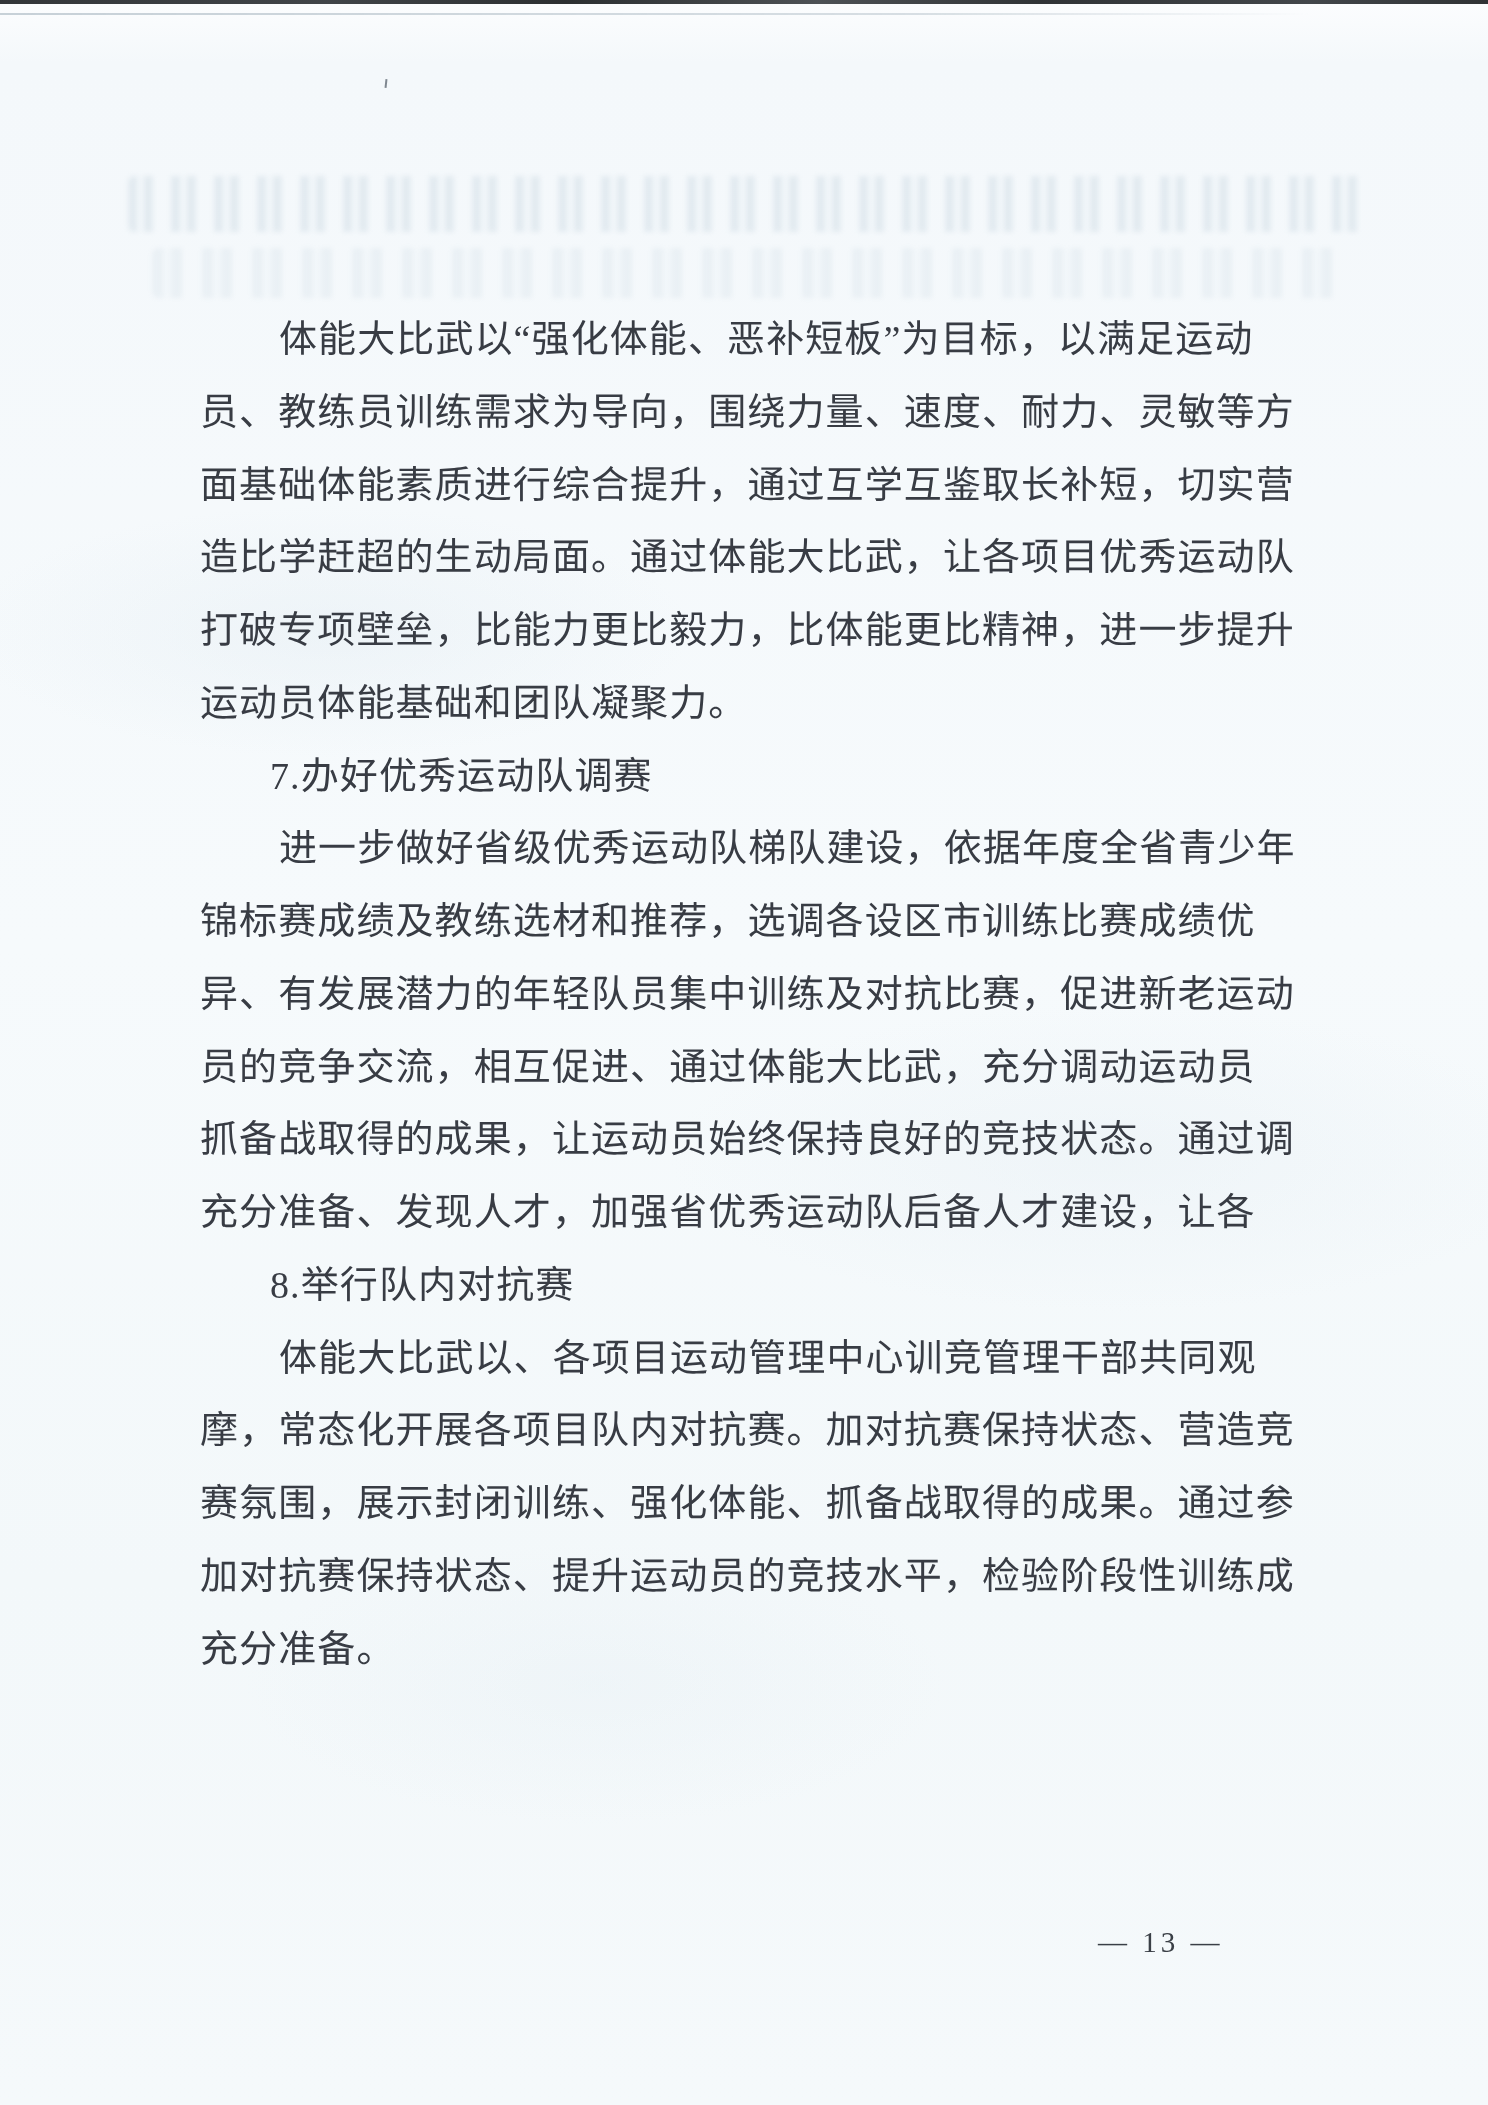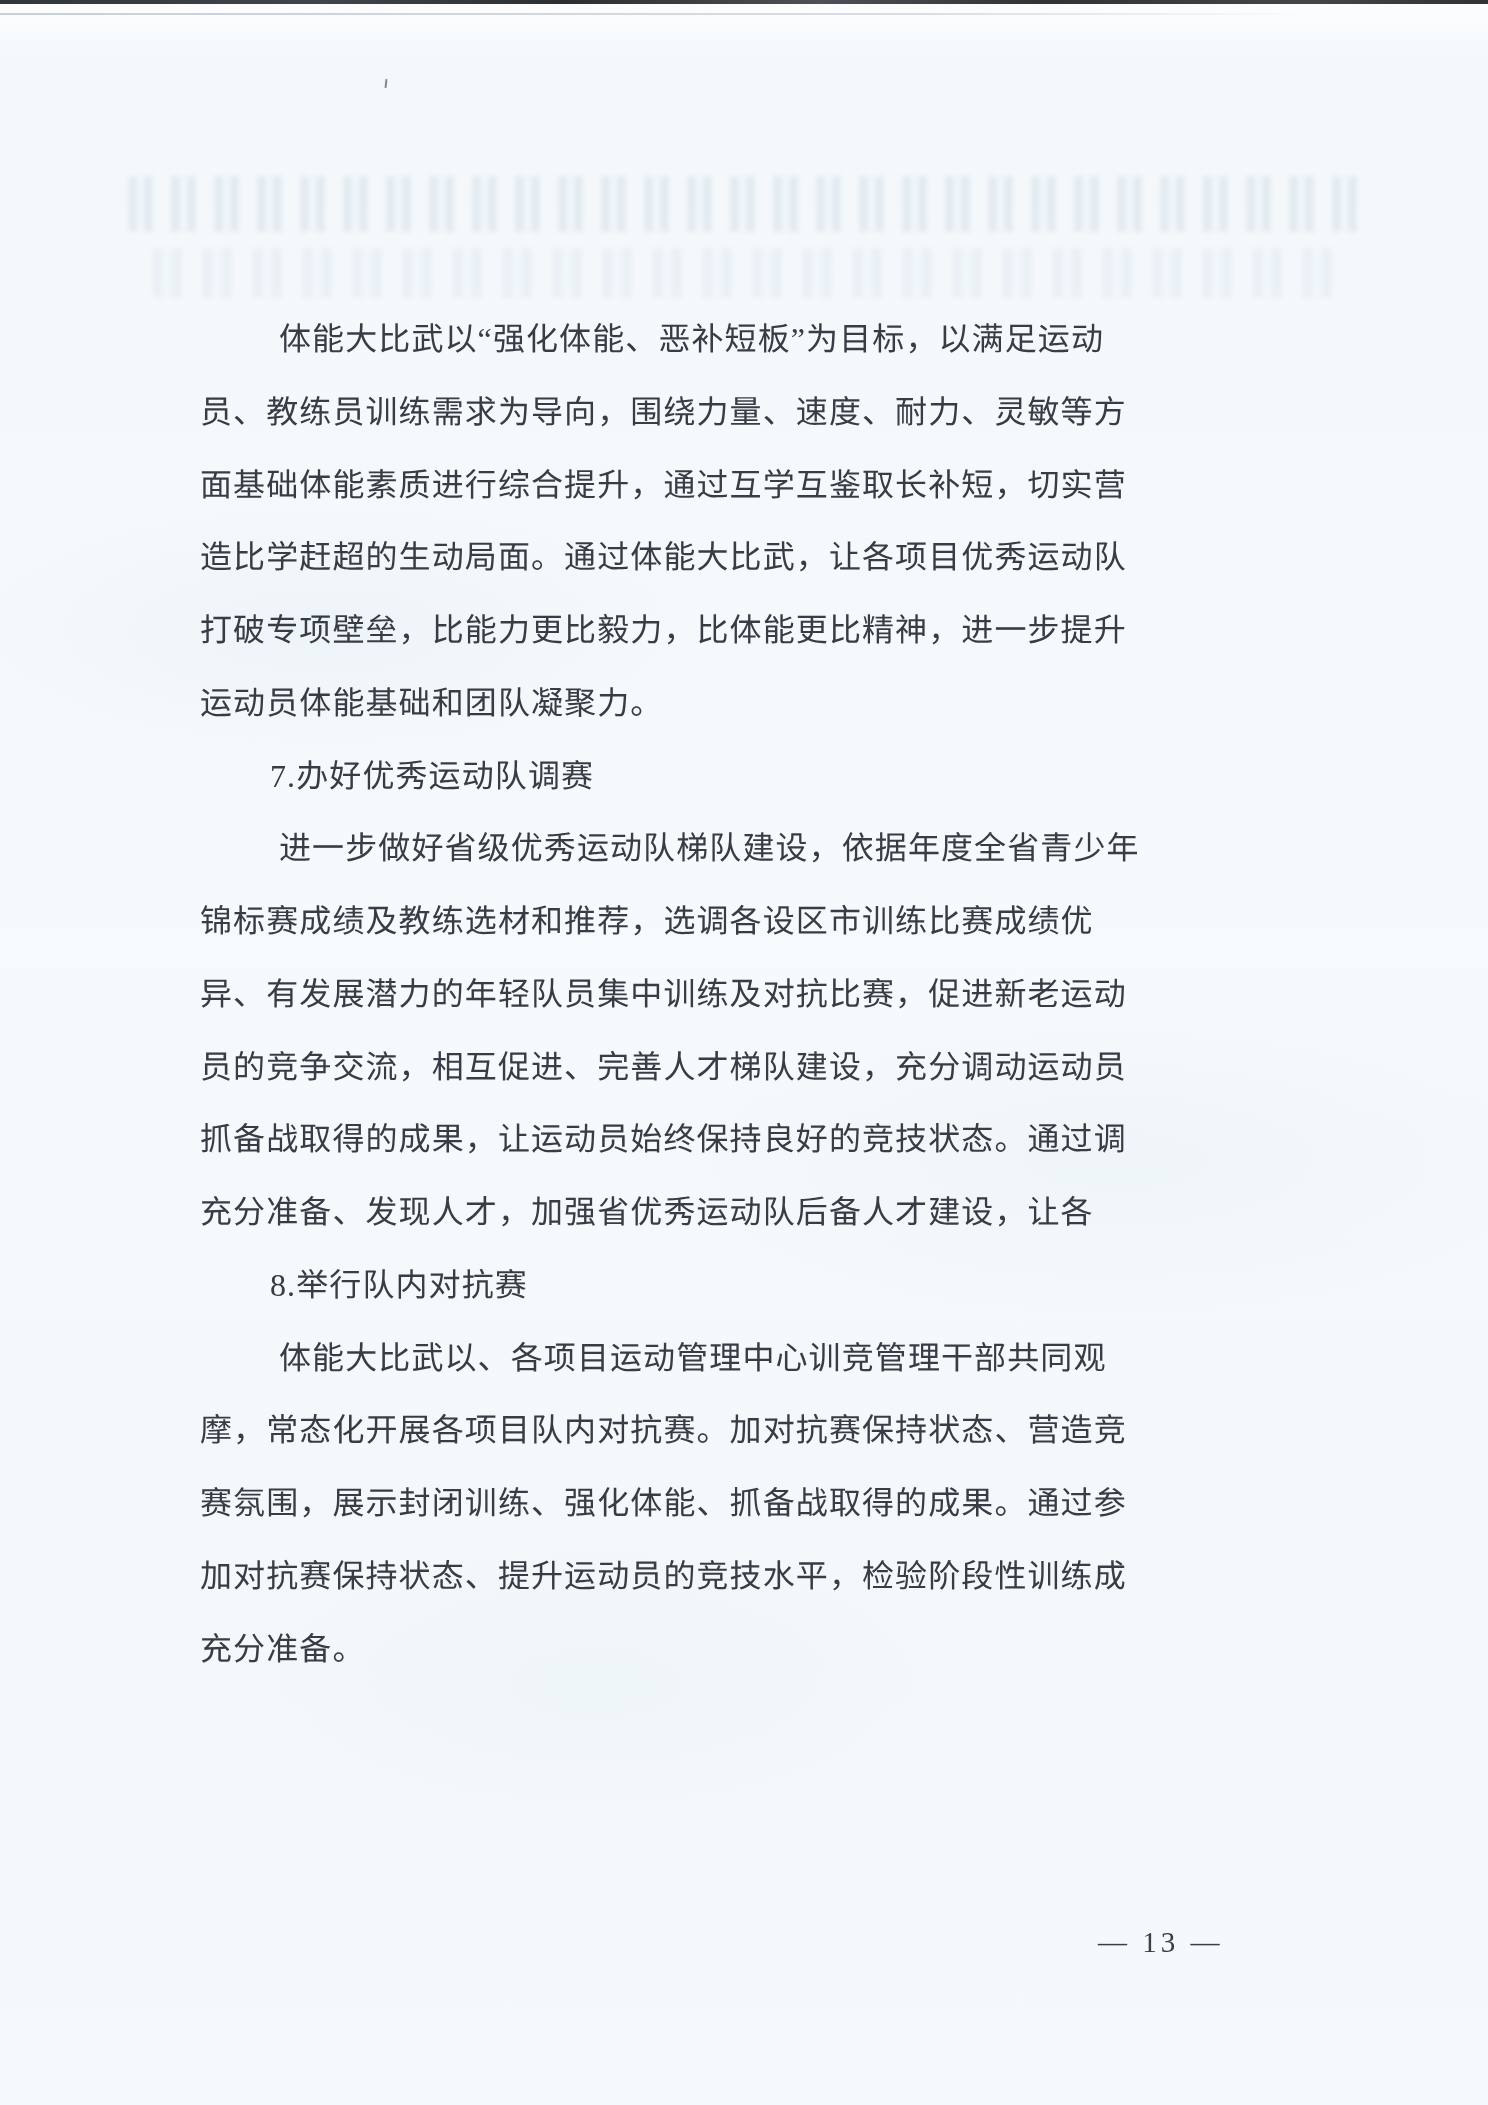--- a/index.html
+++ b/index.html
@@ -78,21 +78,21 @@
   .doc-body {
     position: absolute;
     left: 200px;
     top: 303px;
     width: 1104px;
     color: var(--ink, #383c44);
   }
   .line {
     height: 72.75px;
     line-height: 72.75px;
-    font-size: 32px;
+    font-size: 38px;
     letter-spacing: 1.1px;
     white-space: nowrap;
     font-weight: 400;
   }
   .line.first { text-indent: 79px; }
   .line.heading { text-indent: 70px; }
   .page-number {
     position: absolute;
     left: 1098px;
     top: 1924px;
@@ -119,21 +119,21 @@
       <div class="line first">体能大比武以“强化体能、恶补短板”为目标，以满足运动</div>
       <div class="line full">员、教练员训练需求为导向，围绕力量、速度、耐力、灵敏等方</div>
       <div class="line full">面基础体能素质进行综合提升，通过互学互鉴取长补短，切实营</div>
       <div class="line full">造比学赶超的生动局面。通过体能大比武，让各项目优秀运动队</div>
       <div class="line full">打破专项壁垒，比能力更比毅力，比体能更比精神，进一步提升</div>
       <div class="line last">运动员体能基础和团队凝聚力。</div>
       <div class="line heading">7.办好优秀运动队调赛</div>
       <div class="line first">进一步做好省级优秀运动队梯队建设，依据年度全省青少年</div>
       <div class="line full">锦标赛成绩及教练选材和推荐，选调各设区市训练比赛成绩优</div>
       <div class="line full">异、有发展潜力的年轻队员集中训练及对抗比赛，促进新老运动</div>
-      <div class="line full">员的竞争交流，相互促进、完善人才梯队建设，充分调动运动员</div>
+      <div class="line full">员的竞争交流，相互促进、通过体能大比武，充分调动运动员</div>
       <div class="line full">抓备战取得的成果，让运动员始终保持良好的竞技状态。通过调</div>
       <div class="line full">充分准备、发现人才，加强省优秀运动队后备人才建设，让各</div>
       <div class="line heading">8.举行队内对抗赛</div>
       <div class="line first">体能大比武以、各项目运动管理中心训竞管理干部共同观</div>
       <div class="line full">摩，常态化开展各项目队内对抗赛。加对抗赛保持状态、营造竞</div>
       <div class="line full">赛氛围，展示封闭训练、强化体能、抓备战取得的成果。通过参</div>
       <div class="line full">加对抗赛保持状态、提升运动员的竞技水平，检验阶段性训练成</div>
       <div class="line last">充分准备。</div>
     </div>
 

